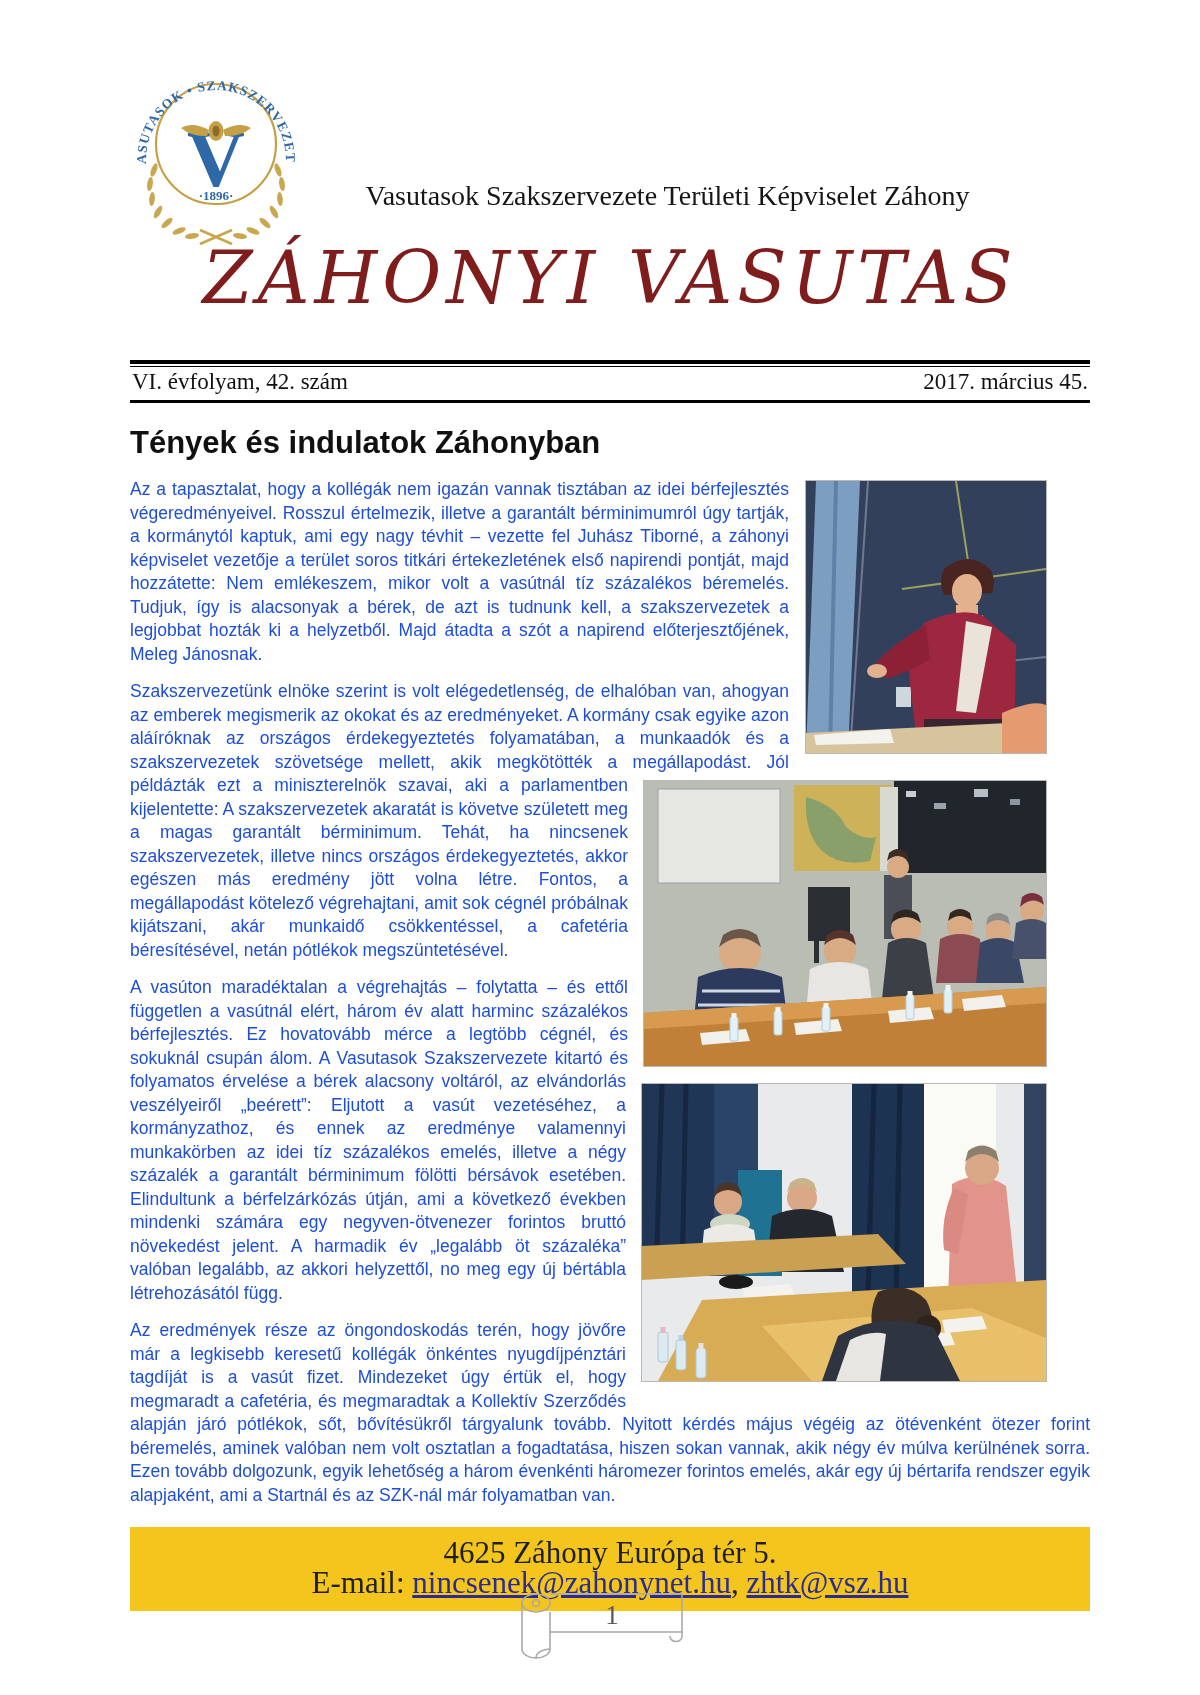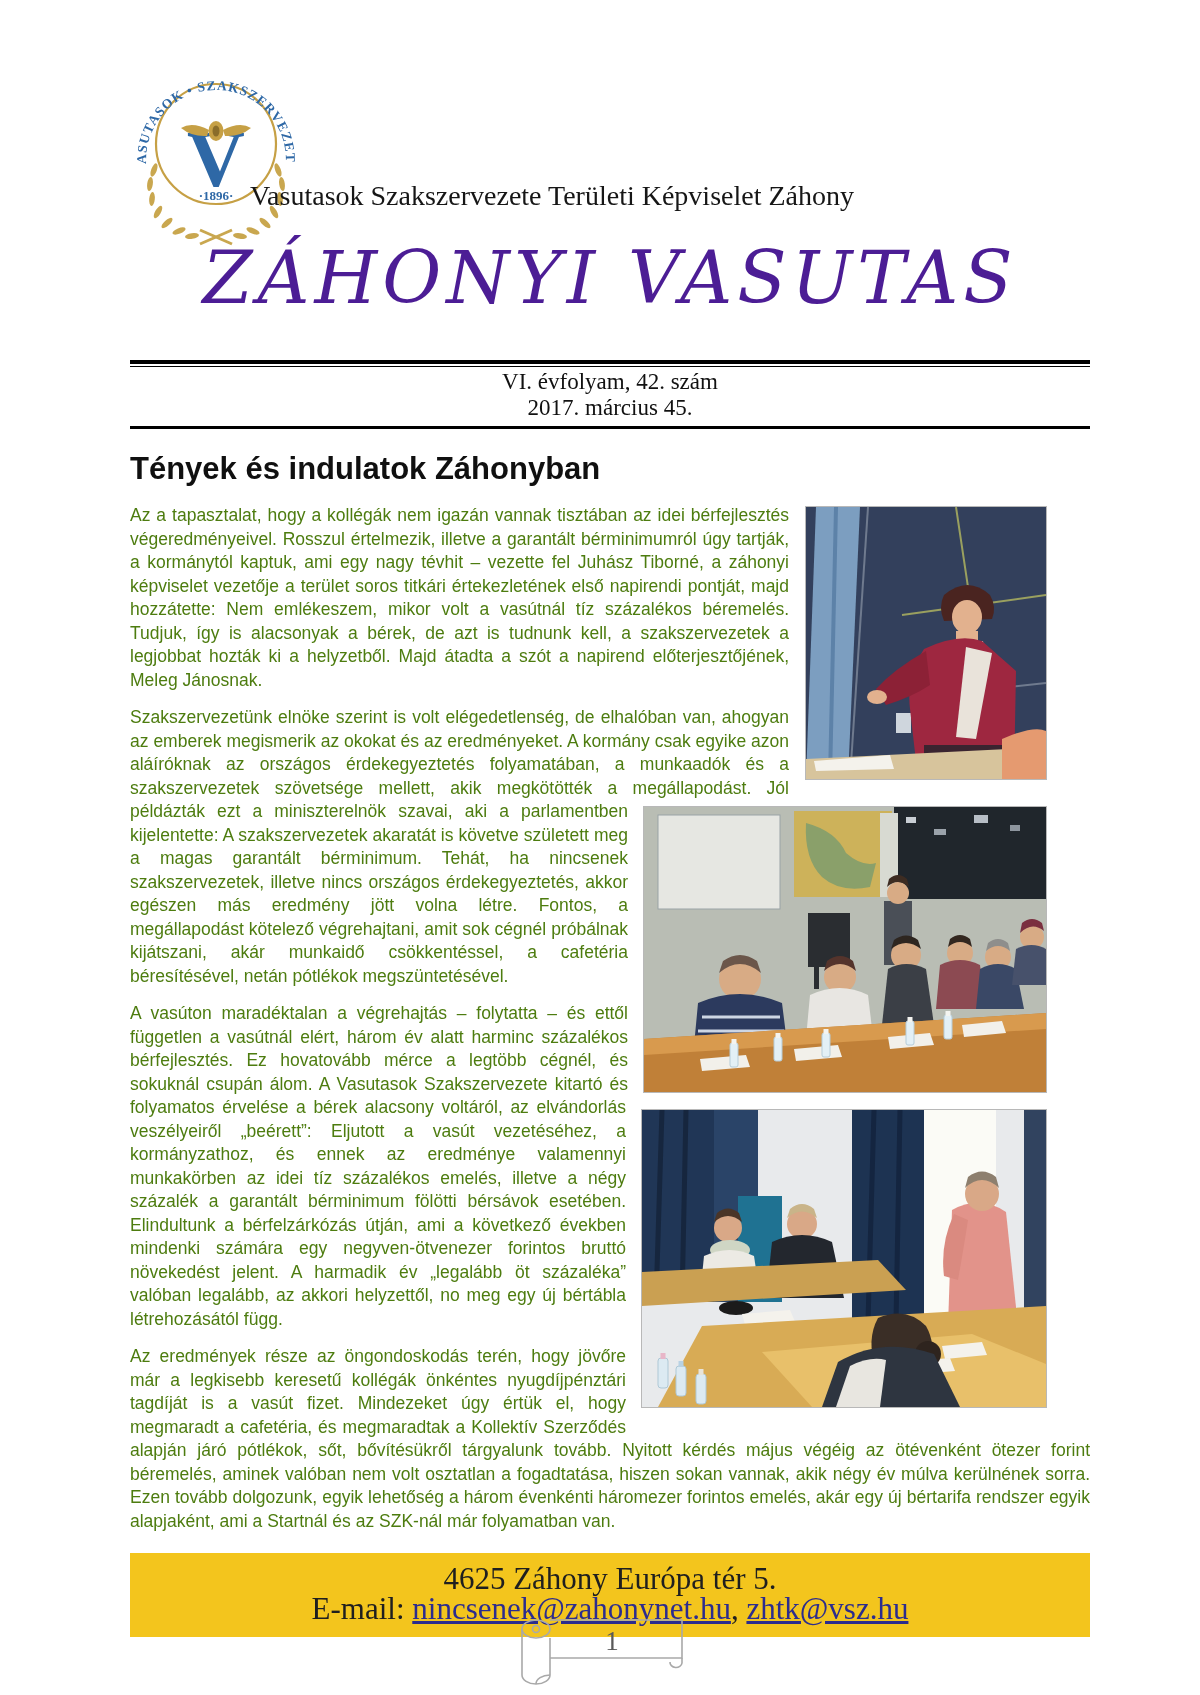--- a/index.html
+++ b/index.html
@@ -2,38 +2,38 @@
 <html><head>
 <meta charset="utf-8">
 <style>
   html,body{margin:0;padding:0;background:#ffffff;}
   .page{position:relative;width:1200px;height:1695px;background:#fff;overflow:hidden;
         font-family:"Liberation Sans",sans-serif;color:#1b1b1b;}
 
   
   .masthead{position:relative;height:360px;}
   .logo{position:absolute;left:130px;top:58px;width:172px;height:190px;}
-  .org-line{position:absolute;left:250px;right:115px;top:180px;
+  .org-line{position:absolute;left:250px;right:115px;top:180px;text-align:center;
             font-family:"Liberation Serif",serif;font-size:28px;color:#161616;white-space:nowrap;}
   .paper-title{position:absolute;left:130px;right:110px;top:236px;text-align:center;
                font-family:"DejaVu Serif",serif;font-style:italic;font-size:72px;
-               letter-spacing:5px;color:#4c1d95;white-space:nowrap;}
+               letter-spacing:5px;color:#7f1d1d;white-space:nowrap;}
 
   
   .issue-bar{margin:0 110px 0 130px;border-top:4px solid #000;}
   .issue-bar-inner{border-top:1px solid #000;margin-top:2px;border-bottom:3px solid #000;
                    display:flex;justify-content:space-between;align-items:center;
                    font-family:"Liberation Serif",serif;font-size:23px;color:#111;
-                   padding:2px 2px 5px 2px;flex-direction:column;}
+                   padding:2px 2px 5px 2px;}
 
   
   .article{margin:0 110px 16px 130px;}
   .headline{margin:22px 0 17px 0;font-size:31px;font-weight:bold;color:#101010;
             font-family:"Liberation Sans",sans-serif;}
-  .article p{margin:0 0 14px 0;text-align:justify;font-size:17.5px;line-height:23.5px;color:#4d7c0f;}
+  .article p{margin:0 0 14px 0;text-align:justify;font-size:17.5px;line-height:23.5px;color:#1d4ed8;}
   .photo{float:right;border:1px solid #b8b8b8;background:#dde;}
   .photo svg{display:block;}
   .photo-1{width:240px;height:272px;margin:2px 43px 10px 16px;}
   .photo-2{width:402px;height:285px;margin:6px 43px 10px 15px;}
   .photo-3{width:404px;height:297px;margin:6px 43px 10px 15px;clear:right;}
 
   
   .footer{clear:both;margin:20px 110px 0 130px;background:#F3C51D;text-align:center;
           font-family:"Liberation Serif",serif;font-size:31px;color:#1f1f1f;
           padding:11px 0 13px 0;}

